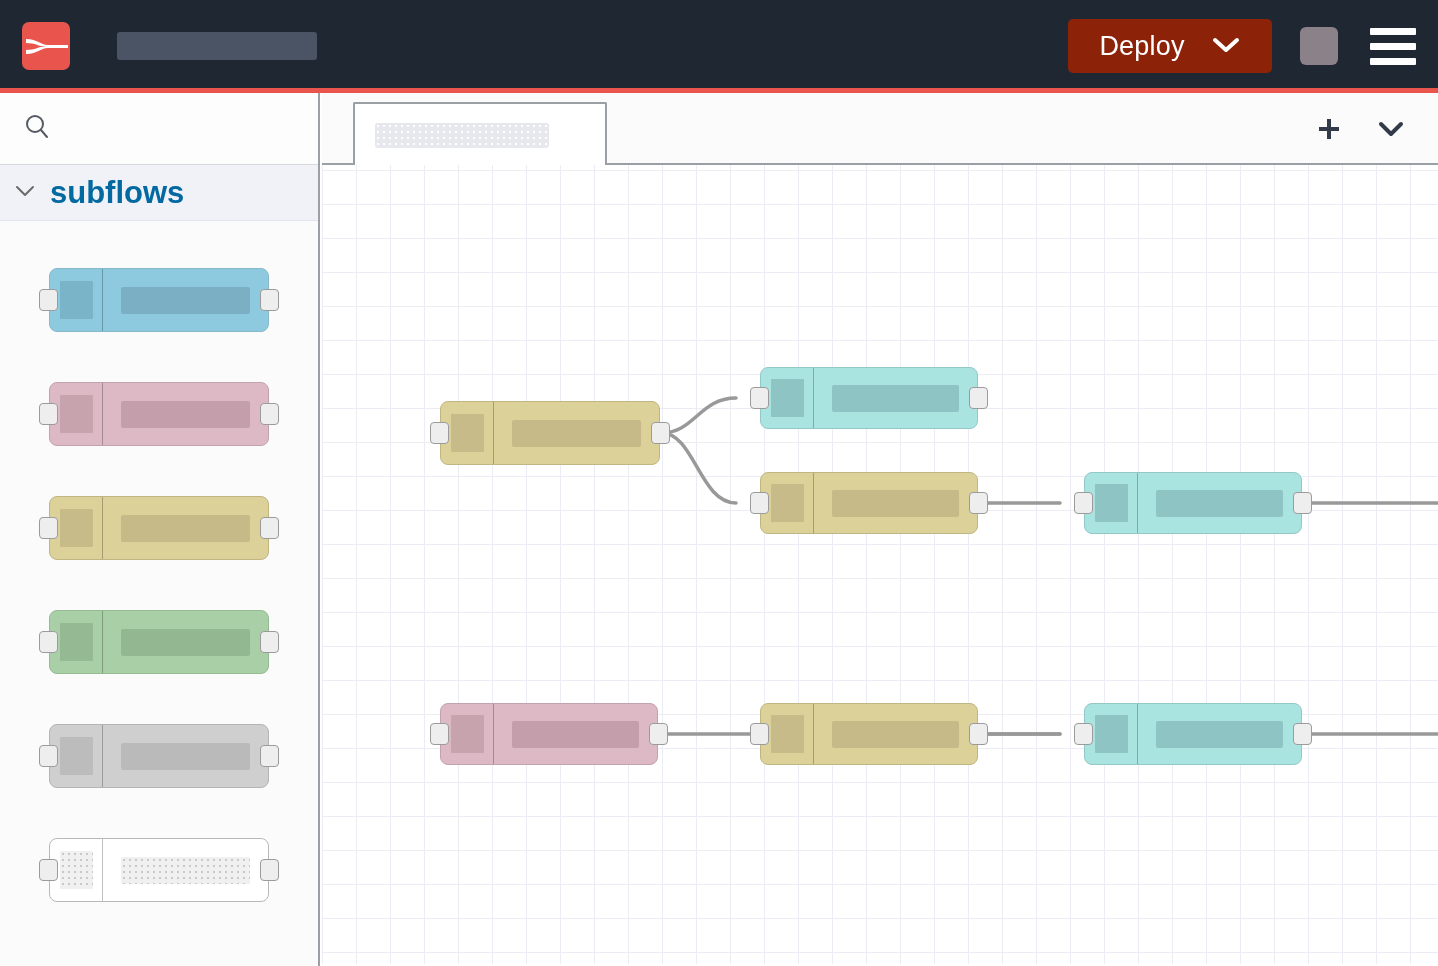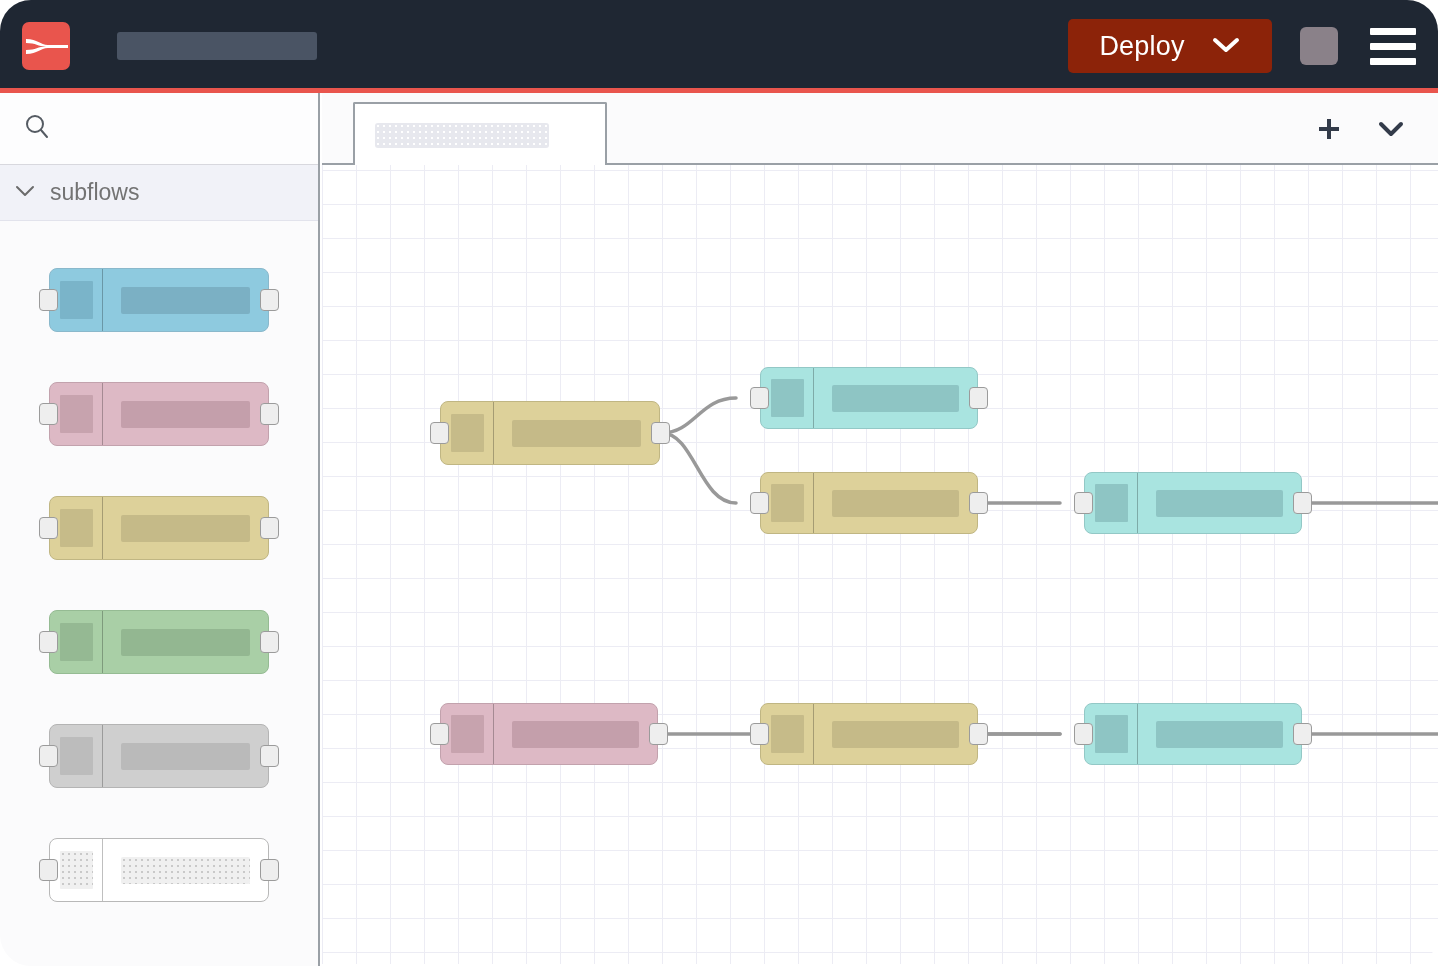--- a/index.html
+++ b/index.html
@@ -10,21 +10,20 @@
     overflow: hidden;
     font-family: "Liberation Sans", sans-serif;
     background: #ffffff;
   }
 
   #app {
     position: relative;
     width: 1438px;
     height: 966px;
     overflow: hidden;
-    border-radius: 31px;
   }
 
   
   .header {
     position: absolute;
     top: 0; left: 0;
     width: 1438px;
     height: 92px;
     background: #1f2733;
     display: flex;
@@ -138,23 +137,23 @@
     height: 56px;
     background: #f1f2f8;
     border-bottom: 1px solid #e2e3ec;
     display: flex;
     align-items: center;
     padding-left: 14px;
     gap: 14px;
     cursor: pointer;
   }
   .palette-category-label {
-    font-size: 23px;
-    color: #737373;
-    font-weight: 400;
+    font-size: 31px;
+    color: #0369a1;
+    font-weight: 700;
   }
 
   .palette-list {
     padding-top: 22px;
   }
   .palette-item {
     height: 114px;
     display: flex;
     align-items: center;
     justify-content: center;

